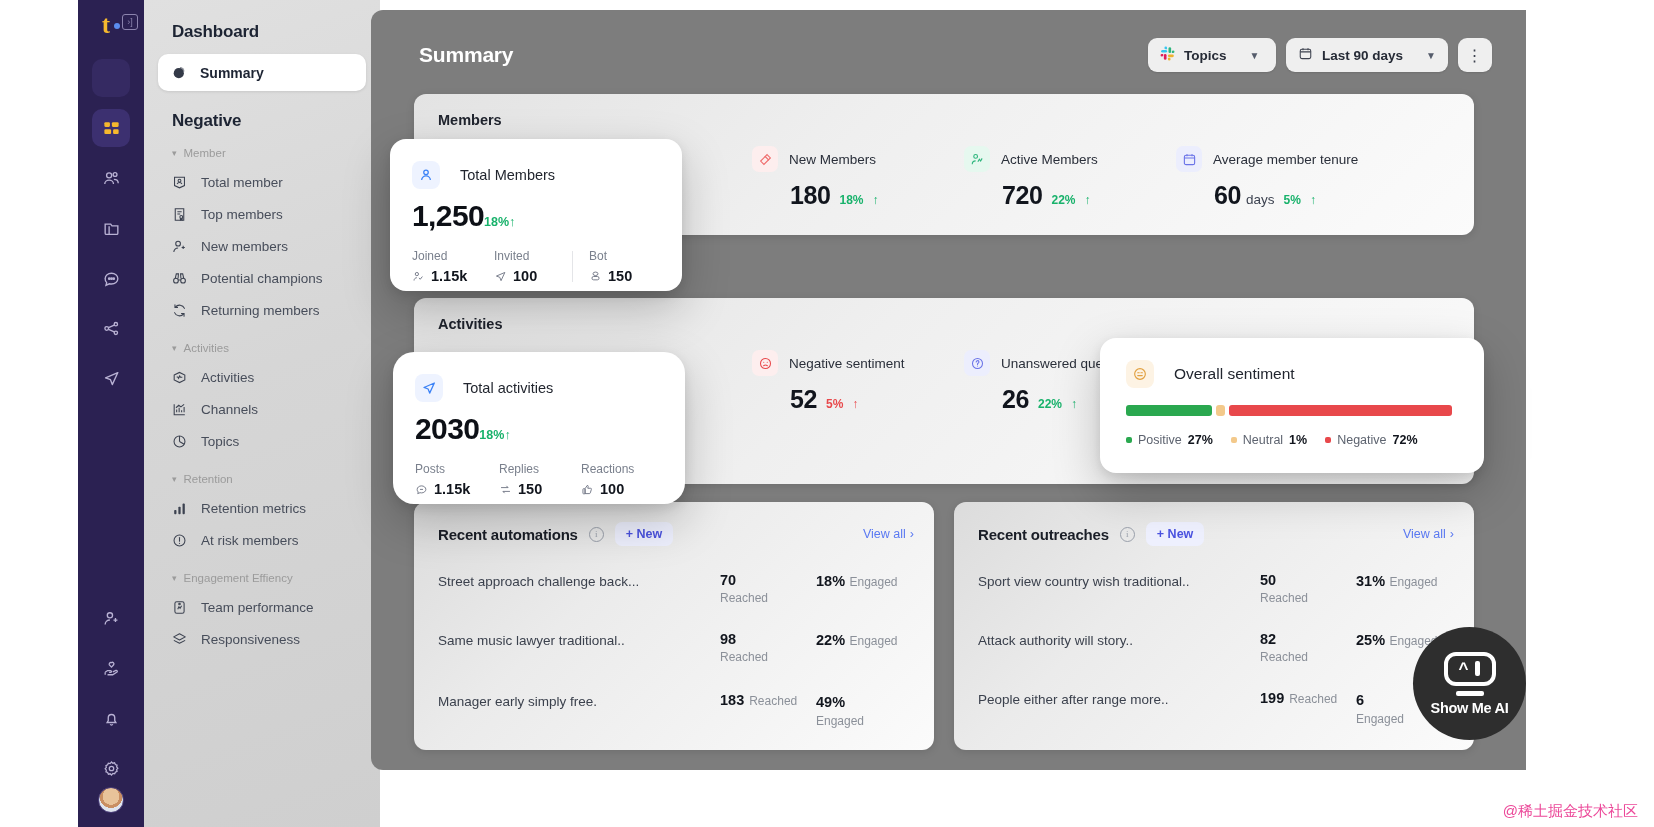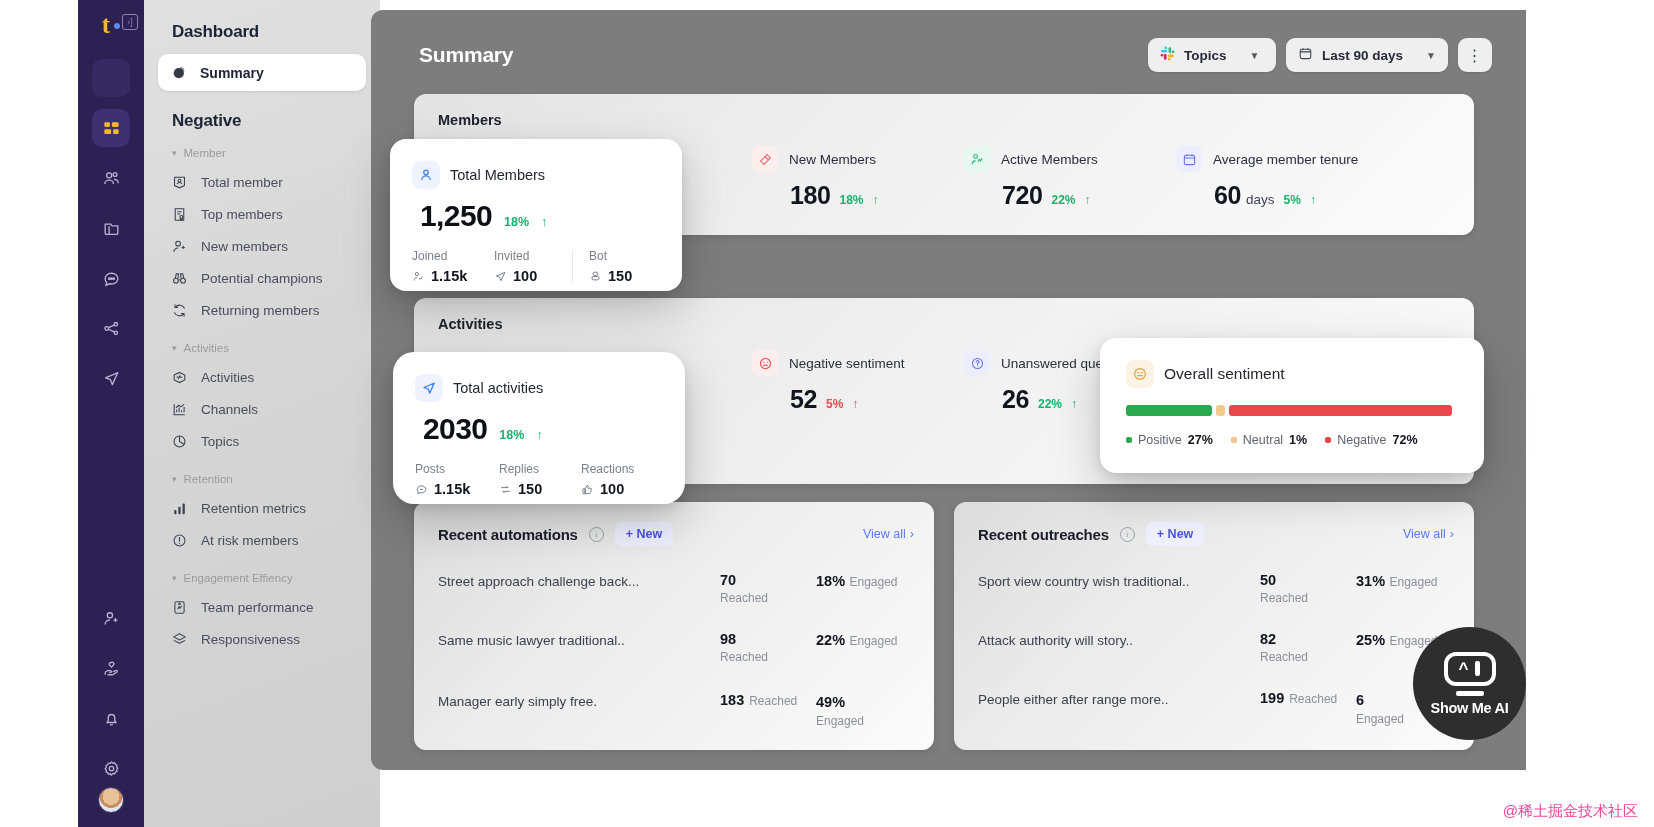--- a/index.html
+++ b/index.html
@@ -111,25 +111,25 @@
   .metric-val .arrow { font-size:12px; color:#18b26b; }
   .metric-val .arrow.neg { color:#e8484b; }
 
   
   .float {
     position:absolute; background:#fff; border-radius:16px;
     box-shadow: 0 18px 48px rgba(0,0,0,.22), 0 4px 12px rgba(0,0,0,.10);
   }
   #float-members { left: 390px; top: 139px; width: 292px; height: 152px; padding: 22px 0 0 22px; }
   #float-activities { left: 393px; top: 352px; width: 292px; height: 152px; padding: 22px 1px 0 22px; border-radius: 21px; }
-  .float-head { display:flex; align-items:center; gap:10px; }
+  .float-head { display:flex; align-items:center; gap:20px; }
   .float-ico { width:28px;height:28px;border-radius:8px;display:flex;align-items:center;justify-content:center;}
   .float-ico svg{width:16px;height:16px;display:block;}
   .float-title { font-size:14.5px; color:#22262f; }
-  .float-val { display:flex; align-items:baseline; gap:12px; margin: 10px 0 0 8px; text-align: center; }
+  .float-val { display:flex; align-items:baseline; margin: 10px 0 0 0; text-align: center; }
   .float-val .big { font-size:30px; font-weight:700; color:#0d1016; letter-spacing:-.6px;}
   .float-val .delta { font-size:12.5px; font-weight:600; color:#18b26b;}
   .float-val .arrow { font-size:12.5px; color:#18b26b;}
   .float-sub { display:flex; margin-top: 16px; }
   .fs-col { padding-right: 6px; }
   .fs-col .k { font-size:12px; color:#7a808d; margin-bottom:5px; }
   .fs-col .v { display:flex; align-items:center; gap:6px; font-size:14.5px; font-weight:700; color:#11151d;}
   .fs-col .v svg{width:13px;height:13px;color:#6e7483;display:block;}
   .fs-sep { width:1px; background:#e4e5e8; margin: 2px 16px 2px 0; }
 

